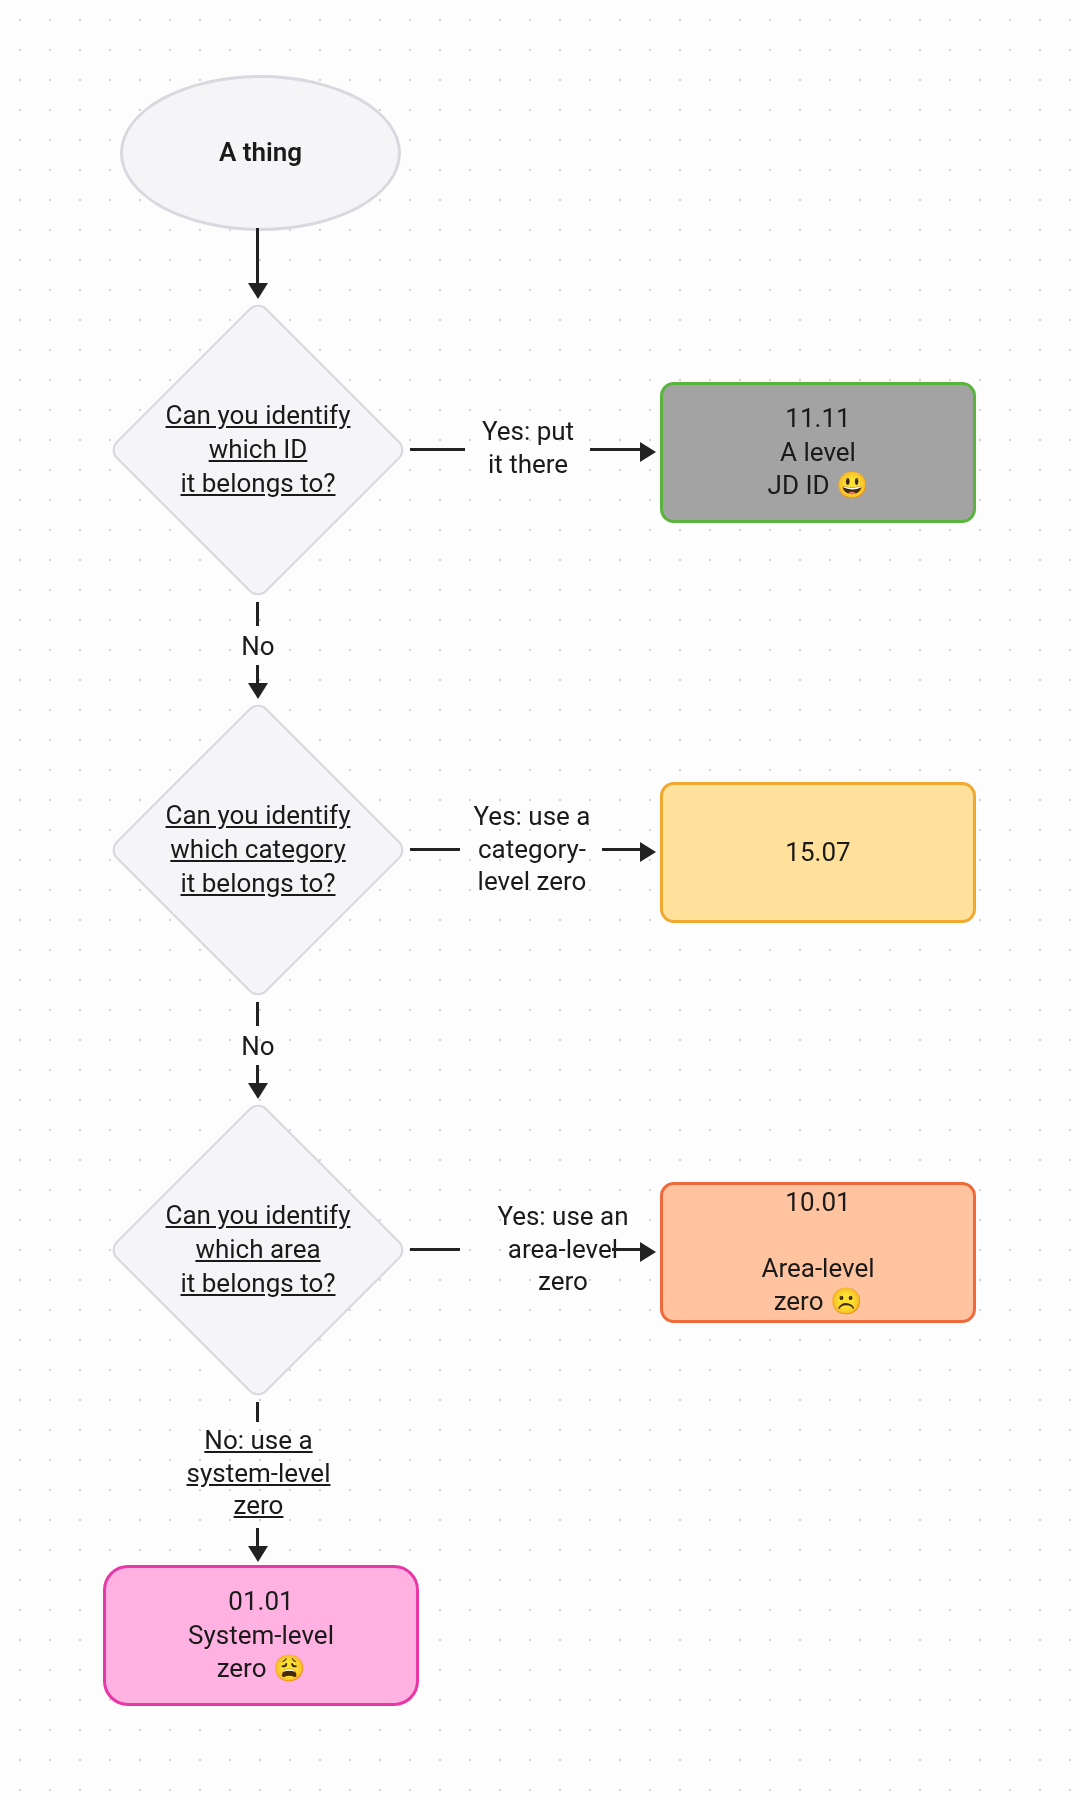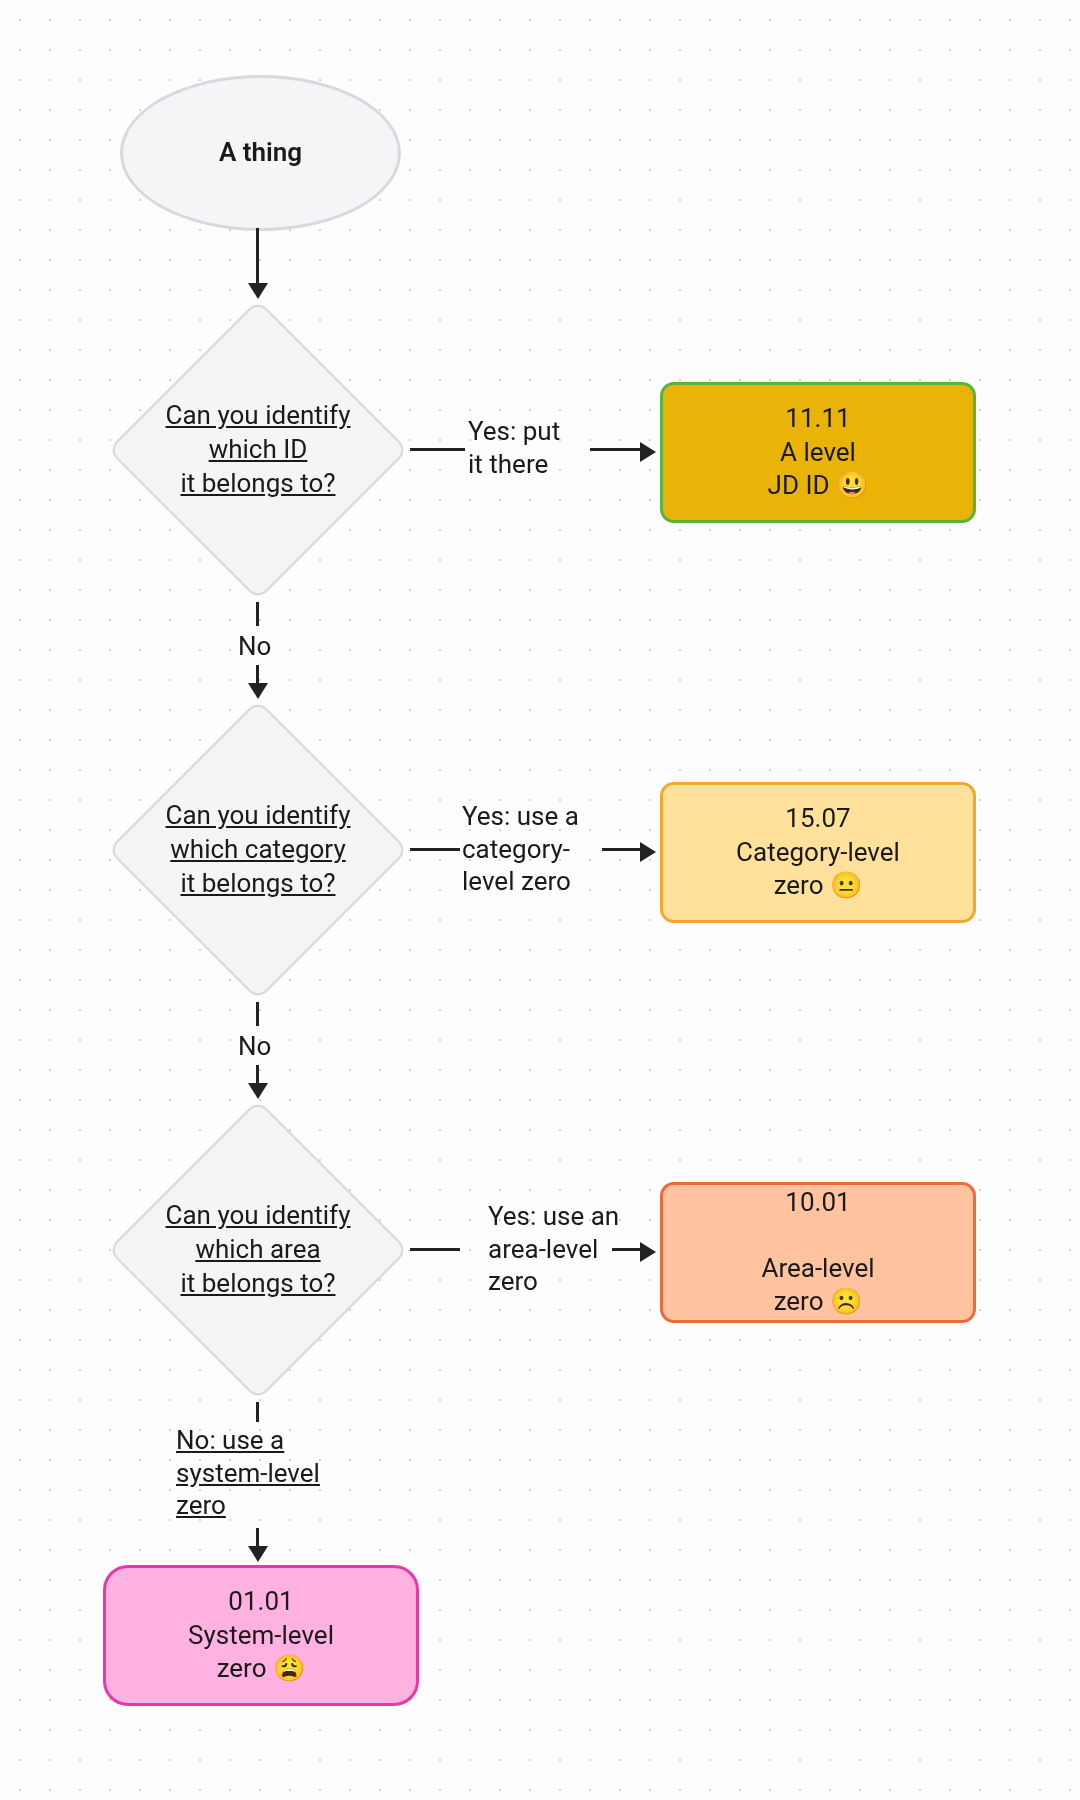--- a/index.html
+++ b/index.html
@@ -29,26 +29,26 @@
     transform:rotate(45deg) scale(.71);
     border:3px solid #d7d9de;border-radius:18px;
     background:#f5f5f7;
   }
   .diamond-text{position:absolute;inset:0;display:flex;align-items:center;justify-content:center;padding:0 30px;text-decoration:underline;}
   
   .result{
     width:310px;height:135px;border-radius:14px;border:3px solid;font-weight:400;
     flex-direction:column;
   }
-  .green {background:#eab308;border-color:#59b33d;text-align:center;}
+  .green {background:#a3a3a3;border-color:#59b33d;text-align:center;}
   .yellow{background:#ffe19b;border-color:#f0a92e;}
   .orange{background:#ffc3a0;border-color:#ef6a3a;}
   .pink  {background:#ffb2e2;border-color:#e838a8;}
   
-  .edge-label{position:absolute;line-height:1.25;white-space:pre-line;}
+  .edge-label{position:absolute;text-align:center;line-height:1.25;white-space:pre-line;}
   
   .vline{position:absolute;width:3px;background:#222;}
   .hline{position:absolute;height:3px;background:#222;}
   .arrow-down{
     position:absolute;width:0;height:0;
     border-left:10px solid transparent;border-right:10px solid transparent;
     border-top:16px solid #222;margin-left:-8.5px;
   }
   .arrow-right{
     position:absolute;width:0;height:0;
@@ -103,22 +103,20 @@
 
 <div class="hline" style="left:410px;top:848px;width:50px;"></div>
 <div class="edge-label" style="left:462px;top:800px;width:140px;">Yes: use a
 category-
 level zero</div>
 <div class="hline" style="left:602px;top:848px;width:38px;"></div>
 <div class="arrow-right" style="left:640px;top:850px;"></div>
 
 <div class="node result yellow" style="left:660px;top:782px;">
   <span>15.07</span>
-  <span style="white-space:pre-line;">Category-level
-zero 😐</span>
 </div>
 
 <div class="vline" style="left:256px;top:1002px;height:24px;"></div>
 <div class="edge-label" style="left:238px;top:1030px;width:40px;">No</div>
 <div class="vline" style="left:256px;top:1065px;height:18px;"></div>
 <div class="arrow-down" style="left:256px;top:1083px;"></div>
 
 <div class="node diamond-wrap" style="left:108px;top:1100px;">
   <div class="diamond-bg"></div>
   <div class="diamond-text">

